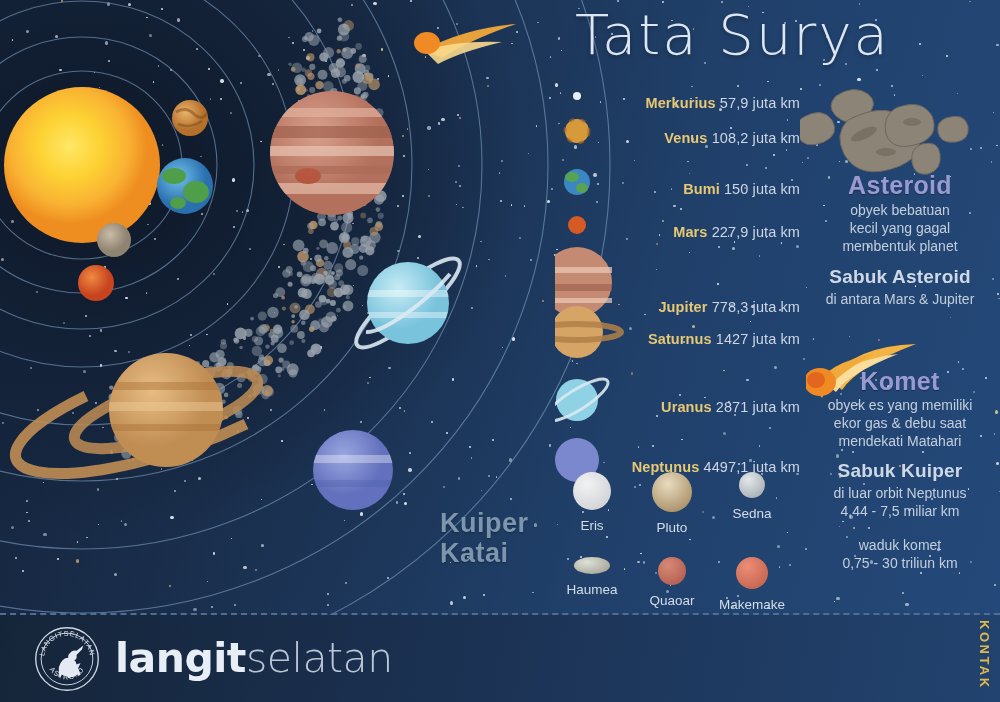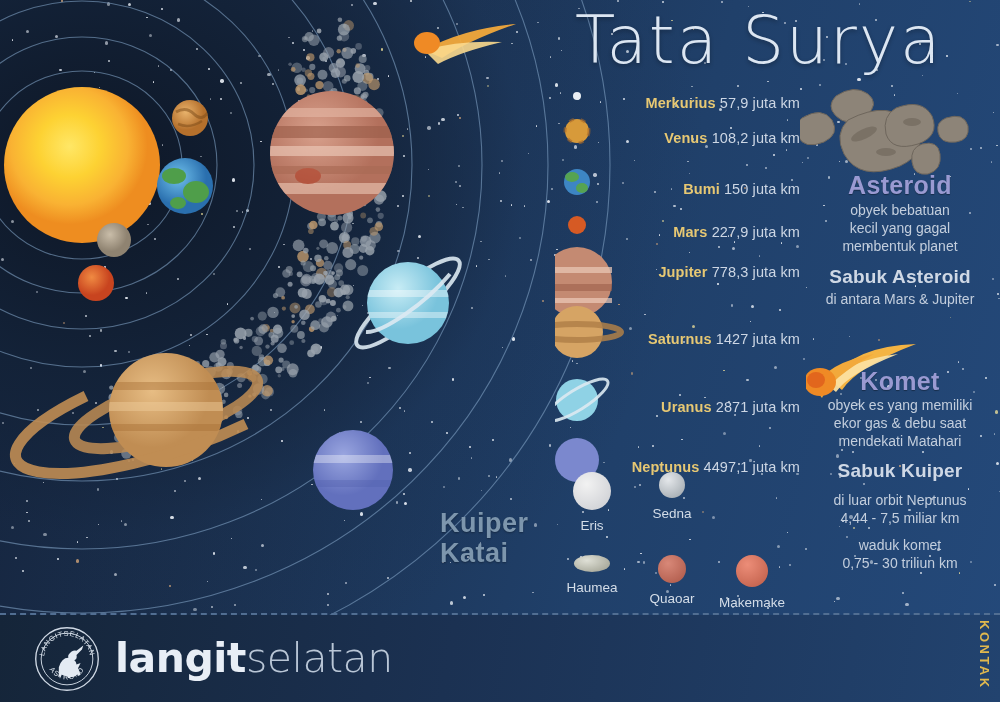--- a/index.html
+++ b/index.html
@@ -50,21 +50,21 @@
   .dball { border-radius:50%; display:inline-block; }
   .planet-katai {
     position:absolute; left:440px; top:508px;
     font-size:27px; font-weight:bold; color:#7d96ad;
     line-height:1.12; letter-spacing:.5px;
     text-shadow:0 1px 2px rgba(0,0,0,.3);
   }
   
   .title {
     position:absolute; left:575px; top:2px;
-    font-size:66px; color:#dce6f2; font-weight:300;
+    font-size:56px; color:#dce6f2; font-weight:300;
     letter-spacing:2px; font-family:"DejaVu Sans", sans-serif;
     text-shadow:0 2px 4px rgba(0,0,0,.3);
   }
   
   .divider {
     position:absolute; left:0; top:613px; width:1000px; height:0;
     border-top:2px dashed #4f6versa;
     border-top:2px dashed #516e92;
   }
   .footer { position:absolute; left:0; top:615px; width:1000px; height:87px;
@@ -1209,21 +1209,21 @@
     <div class="row">
         <div class="rowtext" style="top:52px"><b>Venus</b> <span>108,2 juta km</span></div>
       </div>
     <div class="row">
         <div class="rowtext" style="top:103px"><b>Bumi</b> <span>150 juta km</span></div>
       </div>
     <div class="row">
         <div class="rowtext" style="top:146px"><b>Mars</b> <span>227,9 juta km</span></div>
       </div>
     <div class="row">
-        <div class="rowtext" style="top:186px"><b>Jupiter</b> <span>778,3 juta km</span></div>
+        <div class="rowtext" style="top:221px"><b>Jupiter</b> <span>778,3 juta km</span></div>
       </div>
     <div class="row">
         <div class="rowtext" style="top:253px"><b>Saturnus</b> <span>1427 juta km</span></div>
       </div>
     <div class="row">
         <div class="rowtext" style="top:321px"><b>Uranus</b> <span>2871 juta km</span></div>
       </div>
     <div class="row">
         <div class="rowtext" style="top:381px"><b>Neptunus</b> <span>4497,1 juta km</span></div>
       </div>
@@ -1267,39 +1267,43 @@
 
   <div class="rcol" style="top:368px">
     <div class="h-purple">Komet</div>
     <div class="sub" style="margin-top:3px;white-space:pre-line">obyek es yang memiliki
 ekor gas &amp; debu saat
 mendekati Matahari</div>
   </div>
 
   <div class="rcol" style="top:460px">
     <div class="h-gray">Sabuk Kuiper</div>
-    <div class="sub" style="margin-top:10px">di luar orbit Neptunus</div>
+    <div class="sub" style="margin-top:3px">di luar orbit Neptunus</div>
     <div class="sub">4,44 - 7,5 miliar km</div>
   </div>
 
   <div class="rcol" style="top:534px">
     <div class="sub" style="margin-top:3px">waduk komet</div>
     <div class="sub">0,75 - 30 triliun km</div>
   </div>
 
   <div class="planet-katai">
     <div>Kuiper</div>
     <div>Katai</div>
   </div>
 
   <div class="dwarfs">
     <div class="dgrid">
       <div class="dcell">
         <span class="dball" style="width:38px;height:38px;background:radial-gradient(circle at 36% 32%,#f2f2f2,#c9cbd0)"></span>
         <div class="dlabel">Eris</div>
+      </div>
+      <div class="dcell">
+        <span class="dball" style="width:40px;height:40px;background:radial-gradient(circle at 40% 30%,#e8dcc0,#9c7e52)"></span>
+        <div class="dlabel">Pluto</div>
       </div>
       <div class="dcell">
         <span class="dball" style="width:26px;height:26px;background:radial-gradient(circle at 36% 30%,#e4e7ea,#9aa2a8)"></span>
         <div class="dlabel">Sedna</div>
       </div>
     </div>
     <div class="dgrid" style="margin-top:22px">
       <div class="dcell">
         <span class="dball" style="width:36px;height:17px;border-radius:50%;background:radial-gradient(ellipse at 36% 32%,#dfe0d6,#9a9b8c);display:inline-block"></span>
         <div class="dlabel">Haumea</div>

